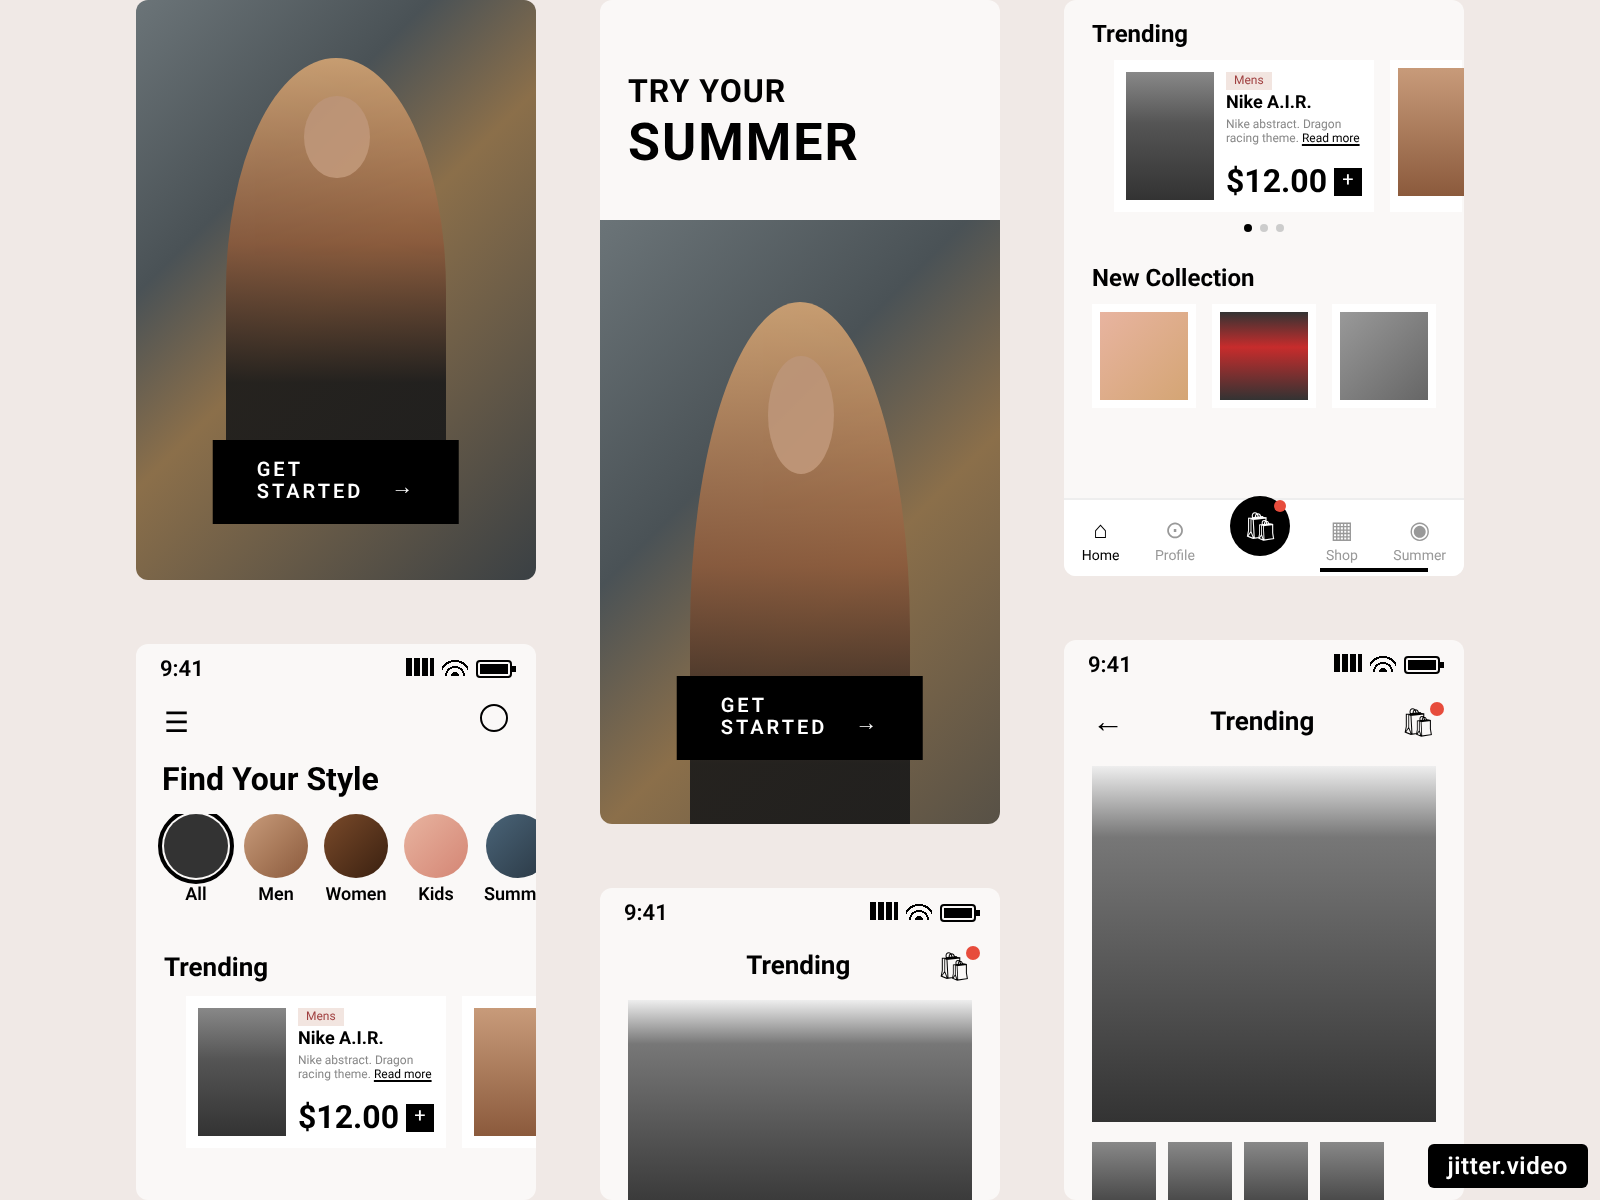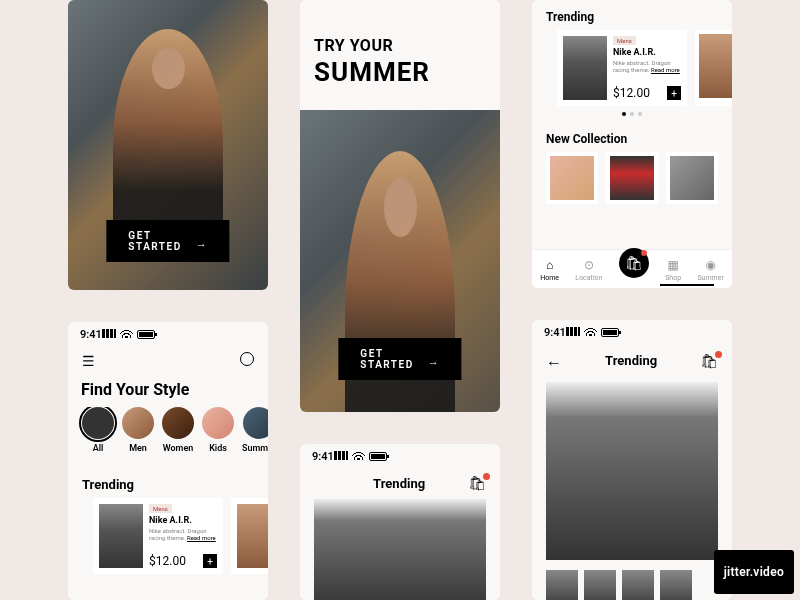--- a/index.html
+++ b/index.html
@@ -8,21 +8,21 @@
 .hero-img{width:100%;height:100%;background:linear-gradient(135deg,#6b7478 0%,#4a5256 30%,#8b6f4a 50%,#3a4044 100%);display:flex;align-items:center;justify-content:center}
 .man-placeholder{width:55%;height:80%;background:linear-gradient(180deg,#d4a574 0%,#8b5a3c 40%,#1a1a1a 70%);border-radius:50% 50% 10% 10%;opacity:0.9;position:relative}
 .man-placeholder:before{content:"";position:absolute;top:8%;left:35%;width:30%;height:18%;background:#c89b7a;border-radius:50%}
 .cta-btn{position:absolute;left:50%;transform:translateX(-50%);background:#000;color:#fff;font-size:10px;font-weight:600;letter-spacing:1.5px;padding:10px 22px;display:flex;align-items:center;gap:14px;cursor:pointer}
 .arrow{width:12px;height:8px;position:relative}
 .arrow:before{content:"→";color:#fff;font-size:11px}
 .headline{position:absolute;top:36px;left:14px;color:#000;font-weight:700}
 .headline .l1{font-size:16px;letter-spacing:0.5px}
 .headline .l2{font-size:26px;letter-spacing:1px;margin-top:2px}
 .headline .l3{font-size:20px;letter-spacing:1.5px;margin-top:-2px}
-.status-bar{display:flex;justify-content:flex-start;align-items:center;padding:6px 12px;font-size:11px;font-weight:600}
+.status-bar{display:flex;justify-content:space-between;align-items:center;padding:6px 12px;font-size:11px;font-weight:600}
 .status-icons{display:flex;gap:4px;align-items:center}
 .signal:before{content:"";display:inline-block;width:14px;height:9px;background:linear-gradient(to right,#000 0 3px,transparent 3px 4px,#000 4px 7px,transparent 7px 8px,#000 8px 11px,transparent 11px 12px,#000 12px)}
 .wifi:before{content:"";display:inline-block;width:13px;height:9px;background:radial-gradient(circle at 50% 100%,#000 0 2px,transparent 2px 4px,#000 4px 5px,transparent 5px 7px,#000 7px 8px,transparent 8px)}
 .battery{width:18px;height:9px;border:1px solid #000;border-radius:2px;position:relative}
 .battery:before{content:"";position:absolute;right:-3px;top:2px;width:2px;height:3px;background:#000}
 .battery:after{content:"";position:absolute;left:1px;top:1px;width:14px;height:5px;background:#000}
 .topbar{display:flex;justify-content:space-between;padding:4px 14px 8px}
 .hamb:before{content:"☰";font-size:14px}
 .search:before{content:"";display:inline-block;width:12px;height:12px;border:1.5px solid #000;border-radius:50%;position:relative}
 .section-title{font-size:16px;font-weight:700;padding:2px 13px 8px}
@@ -35,21 +35,21 @@
 .prod-row{display:flex;gap:8px;padding:0 25px}
 .prod-card{background:#fff;display:flex;gap:6px;padding:6px;min-width:130px}
 .prod-img{width:44px;height:64px;background:linear-gradient(180deg,#888 0%,#555 40%,#333 100%);flex-shrink:0}
 .prod-img.tan{background:linear-gradient(180deg,#c89b7a 0%,#8b5a3c 100%)}
 .prod-info{display:flex;flex-direction:column;font-size:8px;gap:2px}
 .badge{background:#f2e5e0;color:#a04040;font-size:6px;padding:1px 4px;width:fit-content}
 .prod-name{font-weight:700;font-size:9px}
 .prod-desc{color:#888;font-size:6px;line-height:1.2}
 .readmore{color:#000;text-decoration:underline}
 .price-row{display:flex;justify-content:space-between;align-items:center;margin-top:auto}
-.price{font-size:12px;font-weight:400}
+.price{font-size:16px;font-weight:700}
 .plus-btn{width:14px;height:14px;background:#000;color:#fff;display:flex;align-items:center;justify-content:center;font-size:10px;cursor:pointer}
 .dots{display:flex;gap:4px;justify-content:center;padding:6px 0}
 .dot{width:4px;height:4px;border-radius:50%;background:#ccc}
 .dot.active{background:#000}
 .new-row{display:flex;gap:8px;padding:0 14px}
 .new-card{width:62px;height:52px;background:#fff;padding:4px}
 .new-img{width:100%;height:100%;background:linear-gradient(135deg,#e8b4a0,#d4a574)}
 .new-img.red{background:linear-gradient(180deg,#333 0%,#c72c2c 40%,#333 100%)}
 .navbar{position:absolute;bottom:0;left:0;right:0;background:#fff;display:flex;justify-content:space-around;align-items:center;padding:8px 0 6px;border-top:1px solid #eee}
 .nav-item{display:flex;flex-direction:column;align-items:center;gap:2px;color:#999;font-size:7px;cursor:pointer}
@@ -57,21 +57,21 @@
 .nav-icon{font-size:12px}
 .nav-fab{width:30px;height:30px;background:#000;border-radius:50%;display:flex;align-items:center;justify-content:center;color:#fff;font-size:14px;margin-top:-14px;position:relative}
 .nav-fab:after{content:"";position:absolute;top:2px;right:2px;width:6px;height:6px;background:#e74c3c;border-radius:50%}
 .nav-line{position:absolute;bottom:2px;right:18px;width:54px;height:2px;background:#000}
 .back-arrow:before{content:"←";font-size:16px;font-weight:700}
 .bag-icon{position:relative;font-size:14px}
 .bag-icon:after{content:"";position:absolute;top:-2px;right:-4px;width:7px;height:7px;background:#e74c3c;border-radius:50%}
 .big-prod{margin:6px 14px;height:220px;background:linear-gradient(180deg,#eee 0%,#777 20%,#555 60%,#333 100%);display:flex;align-items:center;justify-content:center}
 .thumbs{display:flex;gap:6px;padding:4px 14px}
 .thumb{width:32px;height:32px;background:linear-gradient(180deg,#888,#444)}
-.watermark{position:absolute;right:6px;bottom:6px;background:#000;color:#fff;font-size:12px;font-weight:600;padding:15px 10px;border-radius:3px;letter-spacing:0.3px}
+.watermark{position:absolute;right:6px;bottom:6px;background:#000;color:#fff;font-size:12px;font-weight:600;padding:4px 10px;border-radius:3px;letter-spacing:0.3px}
 .header-row{display:flex;justify-content:space-between;align-items:center;padding:6px 14px}
 .header-title{font-size:13px;font-weight:700}
 </style>
 </head>
 <body>
 
 <div class="card" style="left:68px;top:0;width:200px;height:290px">
   <div class="hero-img">
       <div class="man-placeholder"></div>
     </div>
@@ -187,21 +187,21 @@
         <div class="new-img" style="background:linear-gradient(135deg,#999,#666)"></div>
       </div>
   </div>
   <div class="navbar">
     <div class="nav-item active">
         <span class="nav-icon">⌂</span>
         <span>Home</span>
       </div>
     <div class="nav-item">
         <span class="nav-icon">⊙</span>
-        <span>Location</span>
+        <span>Profile</span>
       </div>
     <div class="nav-fab">
         <span>🛍</span>
       </div>
     <div class="nav-item">
         <span class="nav-icon">▦</span>
         <span>Shop</span>
       </div>
     <div class="nav-item">
         <span class="nav-icon">◉</span>

